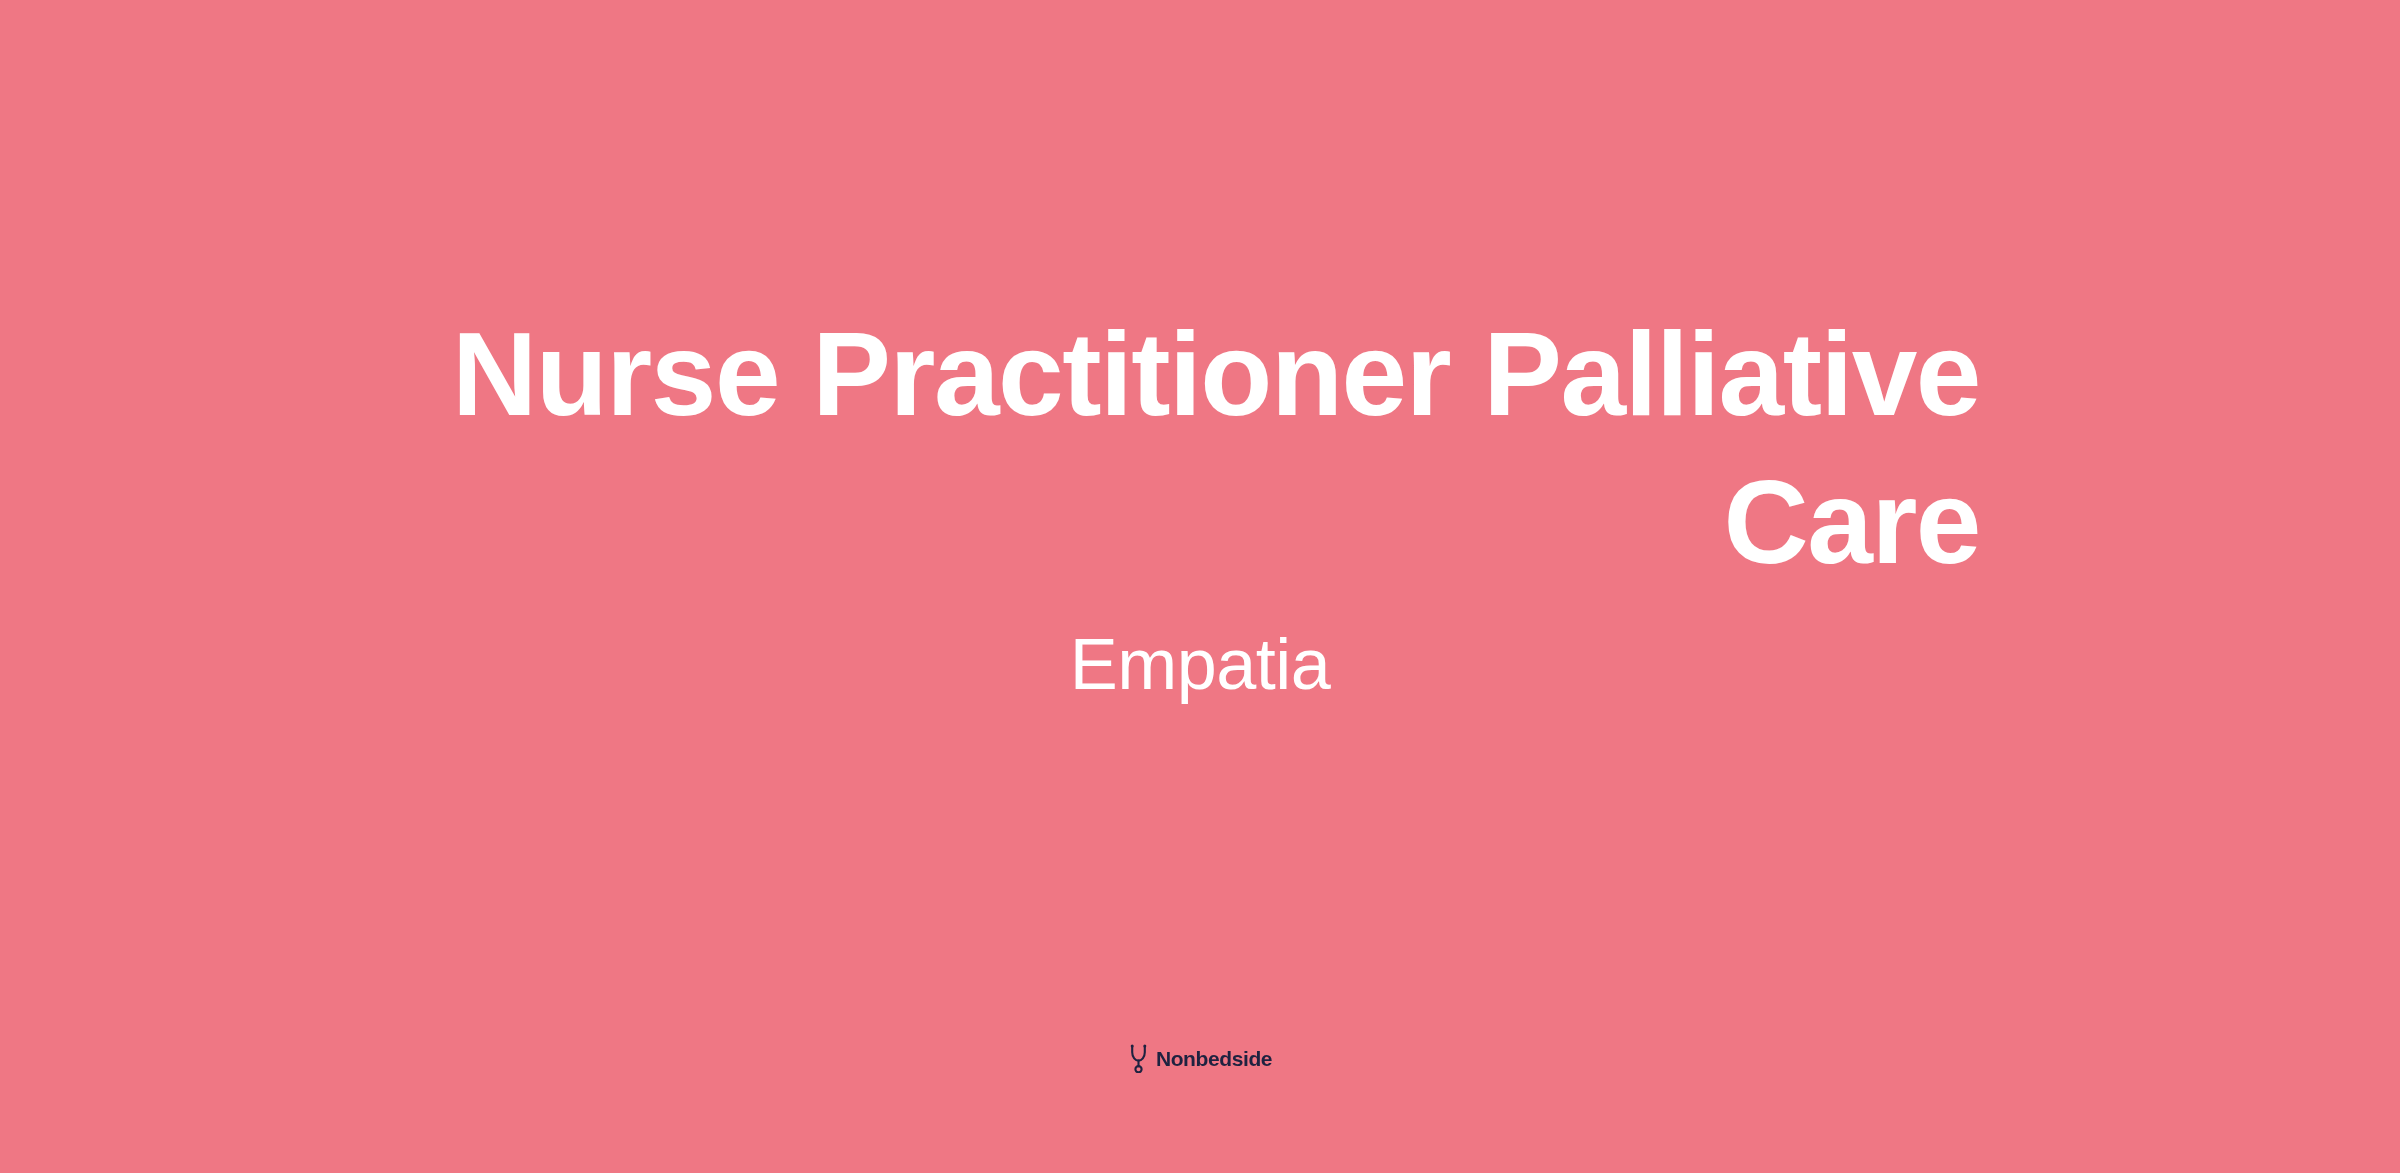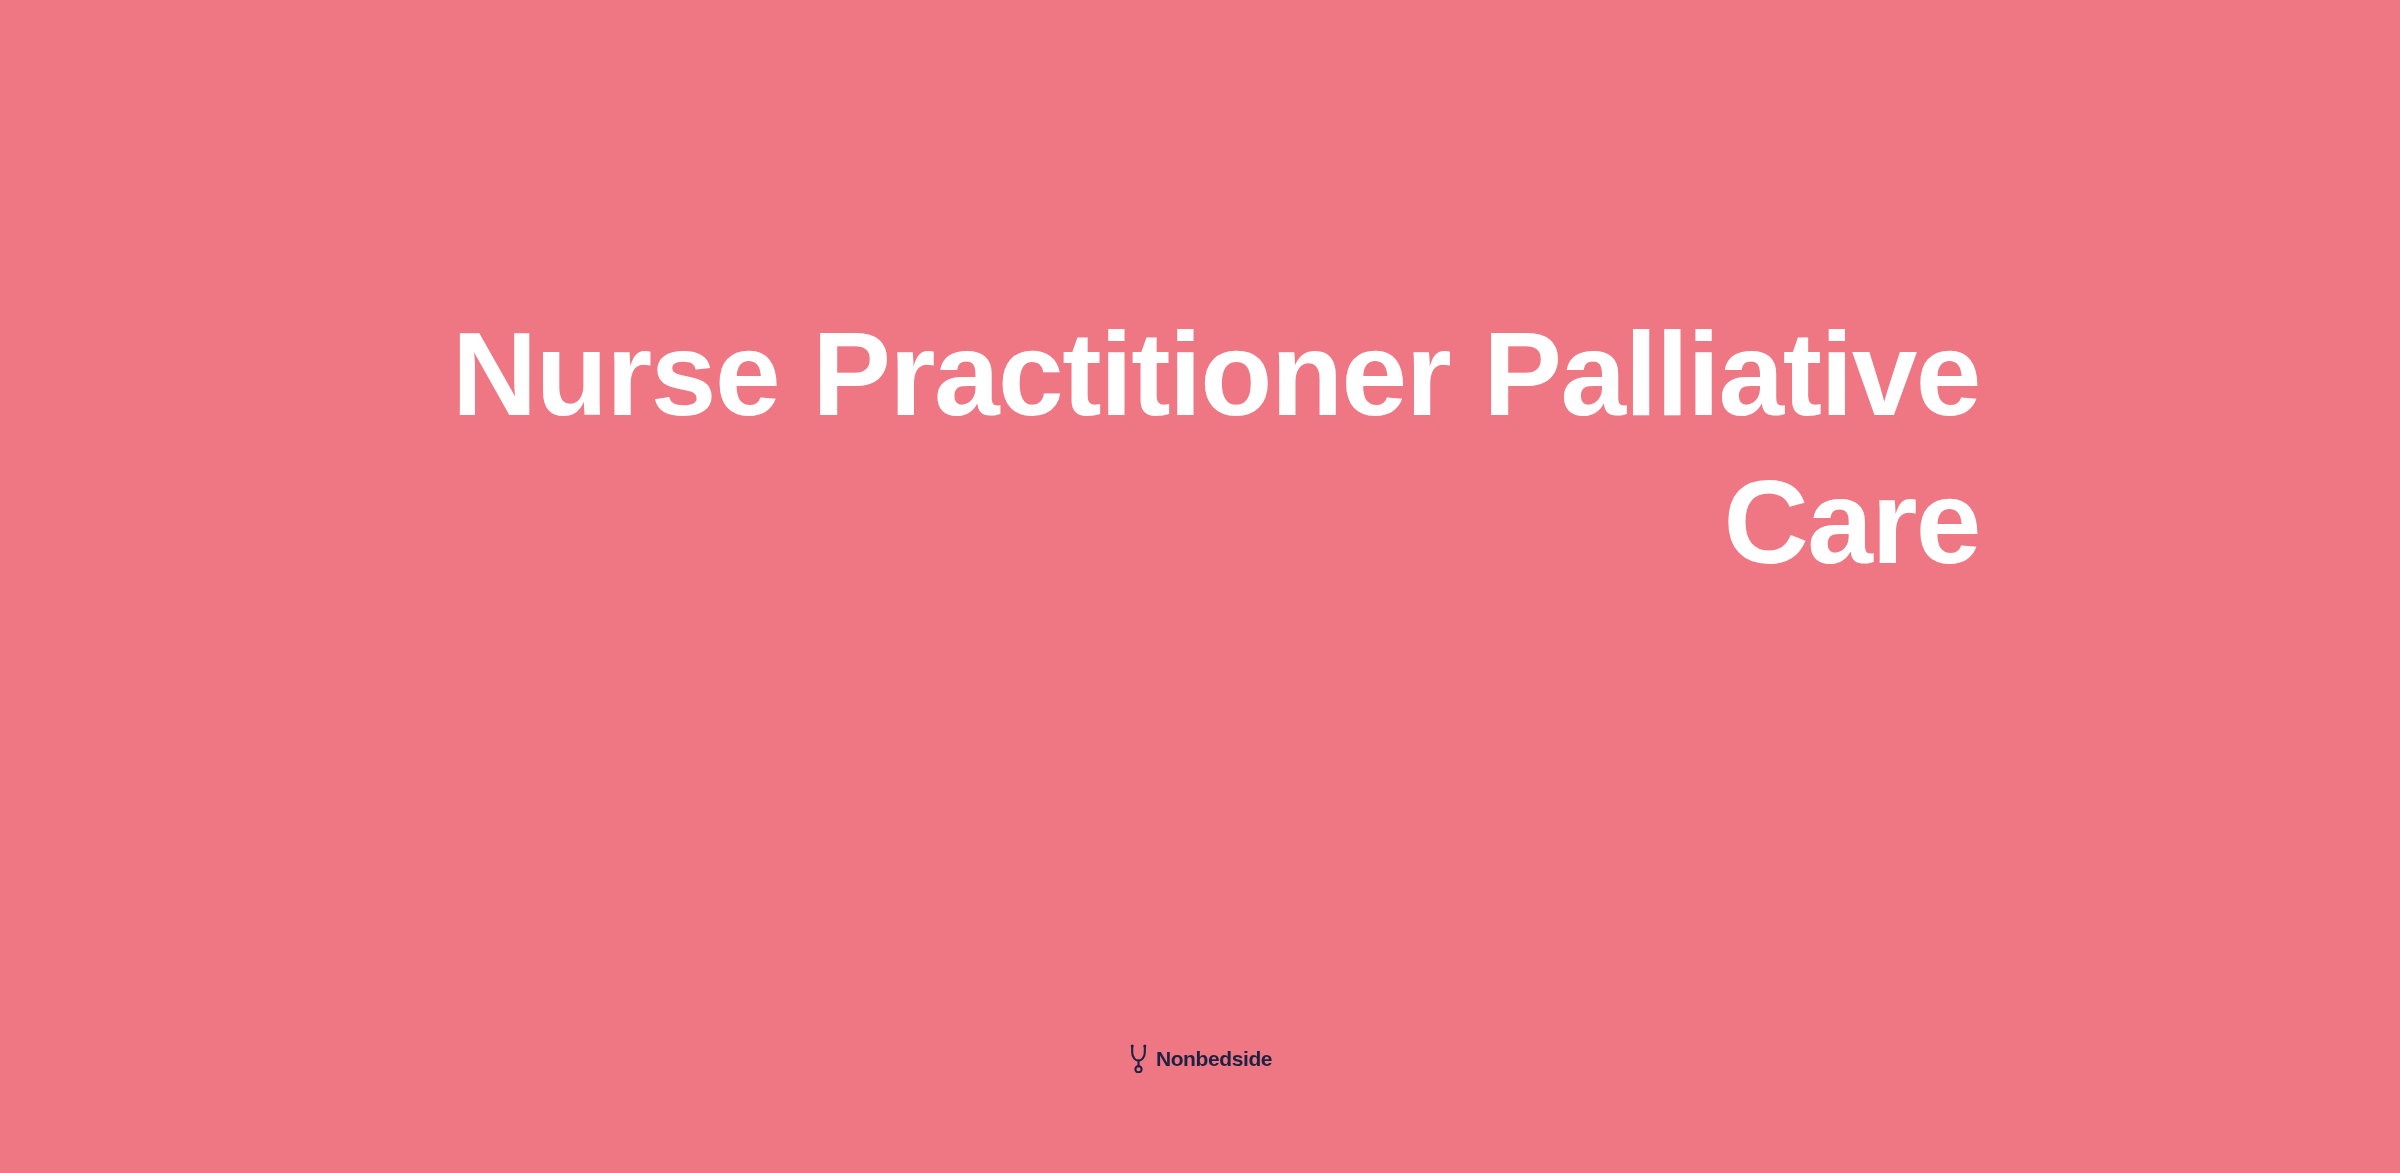--- a/index.html
+++ b/index.html
@@ -96,20 +96,21 @@
     white-space: nowrap;
   }
 </style>
 </head>
 <body>
 
 <div class="slide">
 
   <div class="title-block">
     <h1 class="slide-title">Nurse Practitioner Palliative Care</h1>
+    <h2 class="slide-subtitle">Empatia</h2>
   </div>
 
   <div class="brand-logo">
     <span class="brand-mark">
       <svg viewBox="0 0 21 29" width="21" height="29" aria-hidden="true">
 
         <path d="M4.2 2.2 V8.2 C4.2 13.4 7.4 16.6 10.5 16.6 C13.6 16.6 16.8 13.4 16.8 8.2 V2.2" fill="none" stroke="#1e2240" stroke-width="2.1" stroke-linecap="round"></path>
 
         <circle cx="4.2" cy="1.9" r="1.5" fill="#1e2240"></circle>
 

